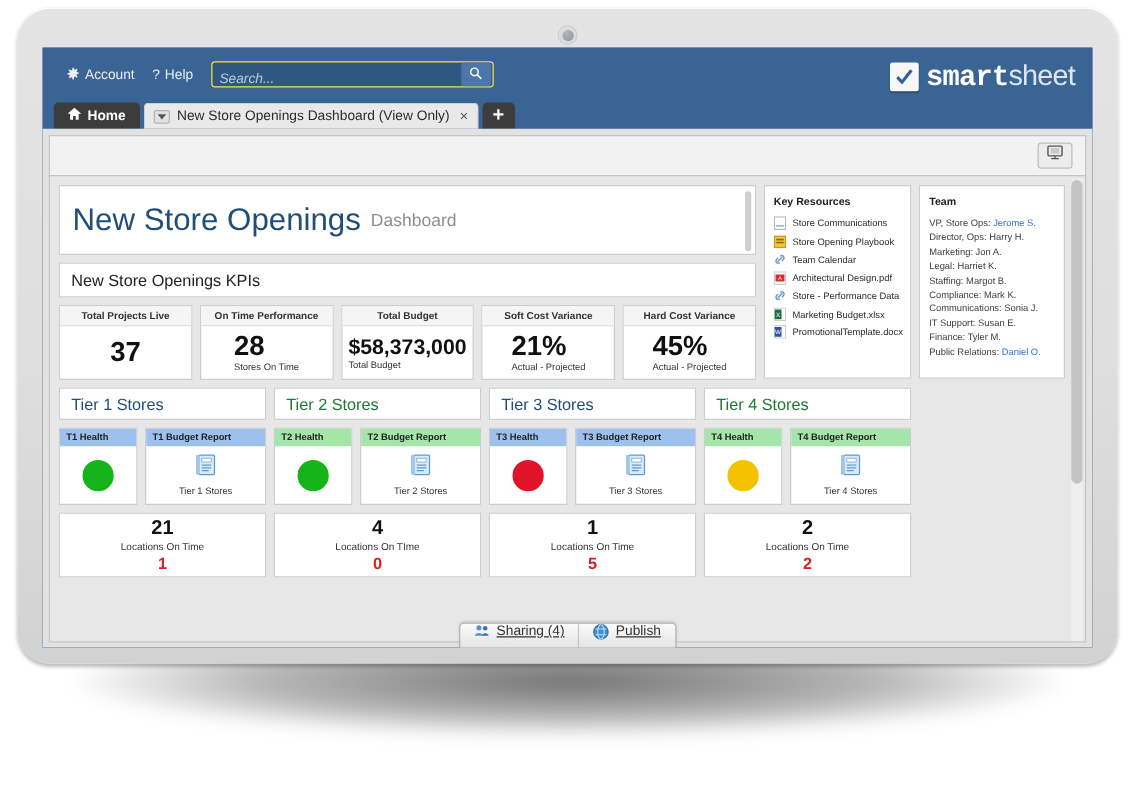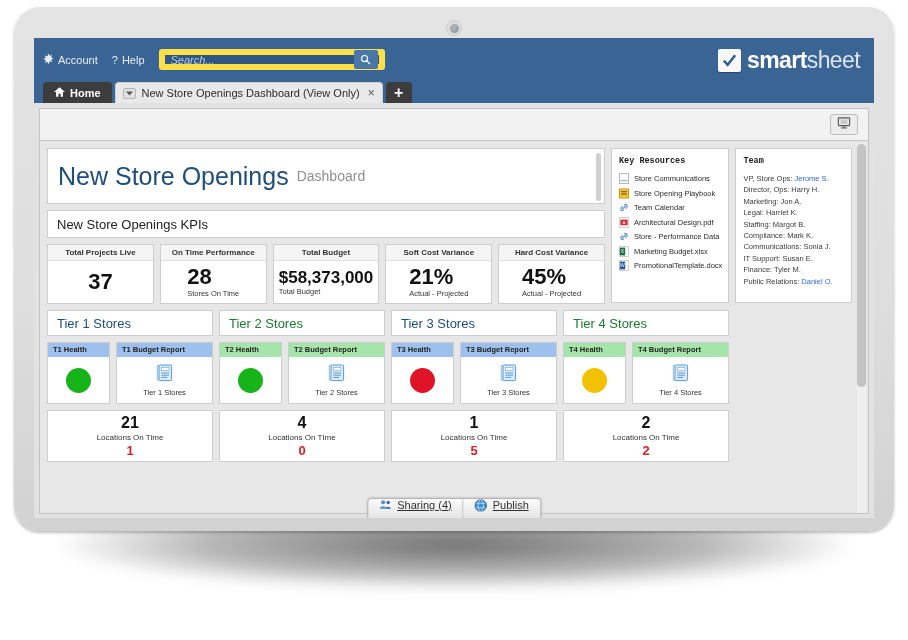--- a/index.html
+++ b/index.html
@@ -37,31 +37,31 @@
 
   
   #screen{
     position:absolute; left:20px; top:32px; width:840px; height:480px;
     background:#3a6494; overflow:hidden;
   }
 
   
   #topbar{
     position:relative; height:43px; background:#3a6494;
-    display:flex; align-items:center; padding:0 0 0 9px;
+    display:flex; align-items:center; padding:0 0 0 19px;
   }
   .tb-item{
     color:#e8eef5; font-size:11px; display:flex; align-items:center; gap:4px;
     margin-right:14px; white-space:nowrap;
   }
   .tb-item svg{ display:block; }
   #searchwrap{
     position:relative; width:226px; height:21px;
-    background:#2e5781; border:6px solid #fde047; border-radius:3px;
-    display:flex; align-items:center;
+    background:#2e5781; border:1px solid #fde047; border-radius:3px;
+    display:flex; align-items:flex-end;
   }
   #searchwrap input{
     flex:1; background:transparent; border:0; outline:0;
     color:#cfdcea; font-size:11px; font-style:italic;
     font-family:"Liberation Sans", sans-serif; padding:0 6px;
   }
   #searchwrap input::placeholder{ color:#bcccdd; font-style:italic; }
   #search-btn{
     width:24px; height:19px; margin-right:1px;
     background:#4a77a8; border-radius:2px;
@@ -70,21 +70,21 @@
   #logo{
     position:absolute; right:14px; top:9px;
     display:flex; align-items:center; gap:6px;
   }
   #logo-mark{
     width:23px; height:23px; background:#f7f7f7; border-radius:2px;
     display:flex; align-items:center; justify-content:center;
     box-shadow:0 1px 1px rgba(0,0,0,0.3);
   }
   #logo-text{ font-size:23px; color:#ffffff; letter-spacing:-0.6px; }
-  #logo-text b{ font-weight:bold; }
+  #logo-text b{ font-weight:bold;font-family:Liberation Mono, monospace; }
   #logo-text span{ font-weight:normal; color:#dbe5ef; }
 
   
   #tabrow{
     height:22px; background:#3a6494; display:flex; align-items:flex-end;
     padding-left:9px; gap:3px;
   }
   #tab-home{
     height:21px; background:#3c3c3c; color:#fff; font-size:11px; font-weight:bold;
     border-radius:4px 4px 0 0; padding:0 11px;
@@ -161,21 +161,21 @@
   }
   .kpi-body{
     flex:1; display:flex; flex-direction:column; align-items:flex-start; justify-content:center; gap:1px;
   }
   .kpi-value{ font-size:22px; font-weight:bold; color:#111; line-height:1; }
   .kpi-value.sm{ font-size:17px; }
   .kpi-note{ font-size:7.5px; color:#333; }
 
   
   .side-panel{ width:125px; height:155px; padding:7px 6px 0 7px; }
-  .side-h{ font-size:8.5px; font-weight:bold; color:#222; margin-bottom:7px;font-family:Liberation Mono, monospace; }
+  .side-h{ font-size:8.5px; font-weight:bold; color:#222; margin-bottom:7px; }
   .res-item{
     display:flex; align-items:center; gap:5px; margin-bottom:3.5px;
     font-size:7.5px; color:#2b2b2b; white-space:nowrap;
   }
   .res-ico{ width:10px; height:11px; flex:none; }
   .team-line{ font-size:7.5px; color:#444; line-height:11.4px; white-space:nowrap; }
   .team-line b{ font-weight:normal; color:#3c3c3c; }
   .team-name{ color:#3c3c3c; }
   .team-name.link{ color:#2f6fd0; }
 

